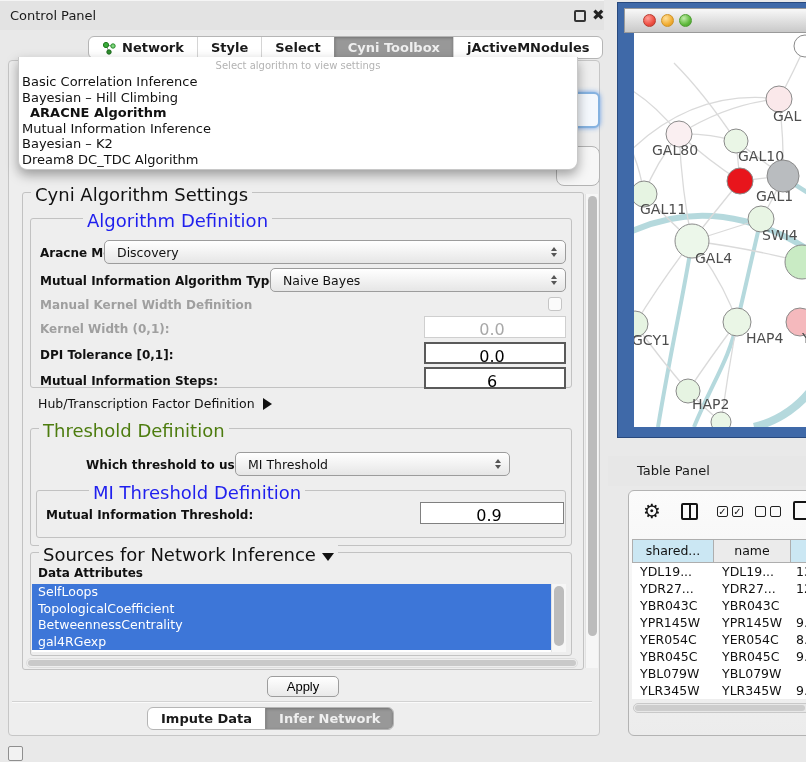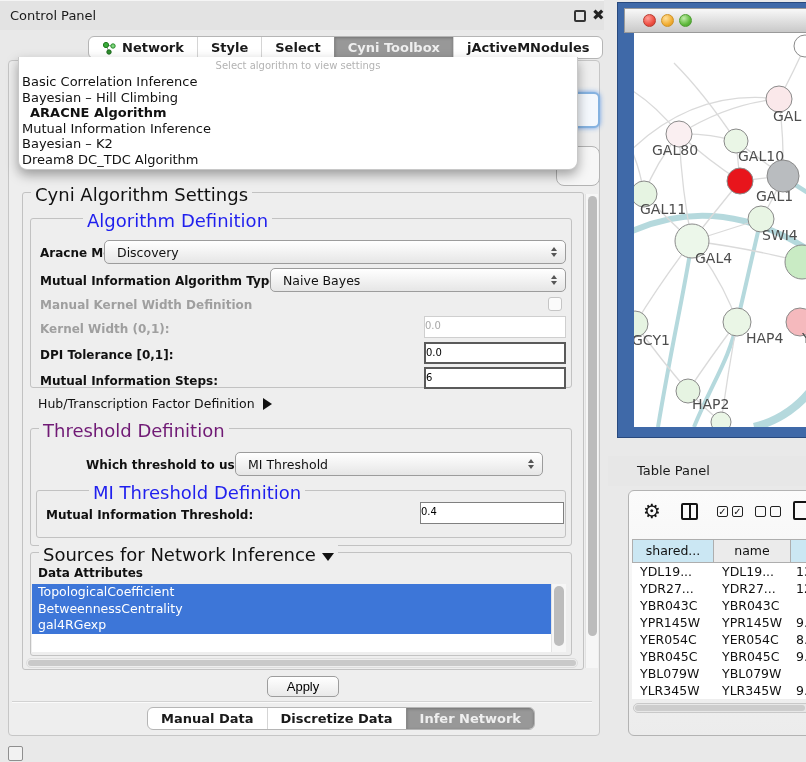--- a/index.html
+++ b/index.html
@@ -19,33 +19,33 @@
   .tab { display:flex; align-items:center; padding:0 13px; font-size:13px; font-weight:600; color:#1a1a1a; border-left:1px solid #d5d5d5; cursor:default; white-space:nowrap; }
   .tab:first-child { border-left:none; }
   .tab.sel { background:#989898; color:#efefef; border-left-color:#8a8a8a; box-shadow:inset 0 1px 3px rgba(0,0,0,.25); }
   .net-ico { margin-right:6px; }
 
   
   .main-panel { left:8px; top:60px; width:592px; height:676px; background:#eeeeee; border:1px solid #c6c6c6; border-radius:4px; }
   .groupbox { position:absolute; border:1px solid #c2c2c2; border-radius:3px; }
   .legend { position:absolute; top:-9px; left:8px; background:#eeeeee; padding:0 4px; font-size:18px; white-space:nowrap; }
   .legend.blue { color:#1f1fee;margin-left:44px; }
-  .legend.green { color:#701a75; }
+  .legend.green { color:#4d7c0f; }
   .lbl { position:absolute; font-weight:bold; font-size:12px; white-space:nowrap; }
   .lbl.dis { color:#9f9f9f; }
   .plain { font-weight:normal; font-size:12.5px; }
 
   .combo { position:absolute; height:24px; background:linear-gradient(#ffffff,#e6e6e6); border:1px solid #9c9c9c; border-radius:5px; display:flex; align-items:center; }
   .combo .ctext { flex:1; padding-left:12px; font-size:12.5px; }
   .combo .arrows { width:16px; display:flex; flex-direction:column; align-items:center; gap:2px; margin-right:3px; }
   .combo .arrows i { display:block; width:0; height:0; border-left:3.5px solid transparent; border-right:3.5px solid transparent; }
   .combo .arrows i.up { border-bottom:4px solid #555; }
   .combo .arrows i.dn { border-top:4px solid #555; }
 
-  .numfield { position:absolute; height:22px; background:#fff; text-align:left; padding:3px 6px 0 0; font-size:10px; }
+  .numfield { position:absolute; height:22px; background:#fff; text-align:center; padding:3px 6px 0 0; font-size:16px; }
   .numfield.dim { border:1px solid #cfcfcf; color:#a8a8a8; }
   .numfield.strong { border:2px solid #5a5a5a; color:#000; }
   .numfield.mid { border:1.5px solid #808080; color:#000; }
   .checkbox { position:absolute; width:14px; height:14px; border:1px solid #c5c5c5; border-radius:3px; background:#fbfbfb; }
 
   .tri-right { display:inline-block; width:0; height:0; border-top:6px solid transparent; border-bottom:6px solid transparent; border-left:9px solid #111; margin-left:8px; vertical-align:-2px; }
   .tri-down { display:inline-block; width:0; height:0; border-left:6px solid transparent; border-right:6px solid transparent; border-top:8px solid #111; margin-left:6px; vertical-align:0px; }
 
   .attr-list { position:absolute; background:#fff; overflow:hidden; }
   .attr-item { height:16.5px; line-height:16.5px; background:#3d76d8; color:#fff; padding-left:6px; font-size:12.5px; width:519px; }
@@ -173,59 +173,57 @@
 <div class="numfield strong" style="left:424px; top:342px; width:142px;">0.0</div>
 <div class="abs lbl" style="left:40px; top:374px;">Mutual Information Steps:</div>
 <div class="numfield strong" style="left:424px; top:367px; width:142px;">6</div>
 
 <div class="abs plain" style="left:38px; top:396px;"><span>Hub/Transcription Factor Definition</span><span class="tri-right"></span></div>
 
 <div class="abs groupbox" style="left:30px; top:428px; width:542px; height:118px;">
   <span class="legend green">Threshold Definition</span>
 </div>
 <div class="abs lbl" style="left:86px; top:458px;">Which threshold to use:</div>
-<div class="combo" style="left:235px; top:452px; width:308px;">
+<div class="combo" style="left:235px; top:452px; width:275px;">
   <span class="ctext">MI Threshold</span>
   <span class="arrows">
       <i class="up"></i>
       <i class="dn"></i>
     </span>
 </div>
 <div class="abs groupbox" style="left:36px; top:490px; width:530px; height:48px;">
   <span class="legend blue">MI Threshold Definition</span>
 </div>
 <div class="abs lbl" style="left:46px; top:508px;">Mutual Information Threshold:</div>
-<div class="numfield mid" style="left:420px; top:502px; width:144px;">0.4</div>
+<div class="numfield mid" style="left:420px; top:502px; width:144px;">0.9</div>
 
 <div class="abs groupbox" style="left:30px; top:552px; width:542px; height:104px;">
   <span class="legend"><span>Sources for Network Inference</span><span class="tri-down"></span></span>
 </div>
 <div class="abs lbl" style="left:38px; top:566px;">Data Attributes</div>
 <div class="attr-list" style="left:32px; top:584px; width:534px; height:68px;" id="attr-list">
+    <div class="attr-item">SelfLoops</div>
     <div class="attr-item">TopologicalCoefficient</div>
     <div class="attr-item">BetweennessCentrality</div>
     <div class="attr-item">gal4RGexp</div>
   </div>
 <div class="vscroll-track" style="left:551px; top:584px; width:15px; height:68px;">
   <div class="vscroll-thumb" style="left:2px; top:2px; width:10px; height:60px;"></div>
 </div>
 <div class="hscroll" style="left:26px; top:658px; width:552px; height:10px;">
     <div class="thumb"></div>
   </div>
 
 <button class="apply-btn">Apply</button>
 <div class="panel-divider"></div>
 
 <div class="abs" style="left:147px; top:707px;">
   <div class="tabbar" id="bottom-tabbar">
       <div class="tab">
-        <span>Manual Data</span>
-      </div>
-      <div class="tab">
-        <span>Discretize Data</span>
+        <span>Impute Data</span>
       </div>
       <div class="tab sel">
         <span>Infer Network</span>
       </div>
     </div>
 </div>
 
 <div class="fragA"></div>
 <div class="fragB"></div>
 

